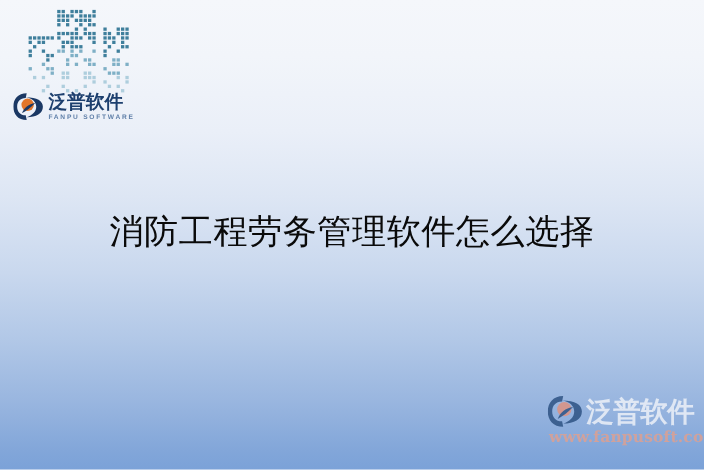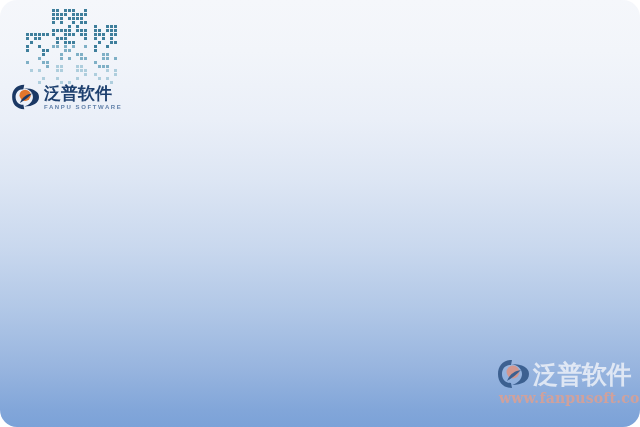--- a/index.html
+++ b/index.html
@@ -16,21 +16,20 @@
     background: linear-gradient(180deg,
         #f5f7fb 0%,
         #f2f5fa 12%,
         #eaeff8 28%,
         #dde6f4 42%,
         #c9d8ee 58%,
         #b2c8e7 72%,
         #98b5df 86%,
         #82a6d9 96%,
         #7ba2d8 100%);
-    border-radius: 17px;
   }
 
   
   .brand-block {
     position: absolute;
     left: 12px;
     top: 14px;
     width: 130px;
     height: 100px;
   }
@@ -510,20 +509,21 @@
           <path d="M9 22 C11 16 16 12 23 11 C18 16 14 19 9 22 Z" fill="#1b3864"></path>
         </svg>
       </span>
       <span class="logo-words">
         <span class="logo-cn">泛普软件</span>
         <span class="logo-en">FANPU SOFTWARE</span>
       </span>
     </div>
   </div>
 
+  <div class="headline">消防工程劳务管理软件怎么选择</div>
 
   <div class="watermark">
     <div class="wm-row">
       <span class="wm-mark">
         <svg viewBox="0 0 32 30" width="32" height="30">
           <path d="M14 1 C5 1 0 7 0 15 C0 23 5 29 14 29 L13 24 C7 24 4 20 4 15 C4 10 7 6 13 6 Z" fill="#2a4f80"></path>
           <path d="M13 5 C25 5 31 9 31 15 C31 22 24 26 14 26 C20 24 24 20 24 15 C24 10 20 6 13 5 Z" fill="#2a4f80"></path>
           <circle cx="15" cy="13" r="6.5" fill="#e0917e"></circle>
           <path d="M9 22 C11 16 16 12 23 11 C18 16 14 19 9 22 Z" fill="#2a4f80"></path>
         </svg>

